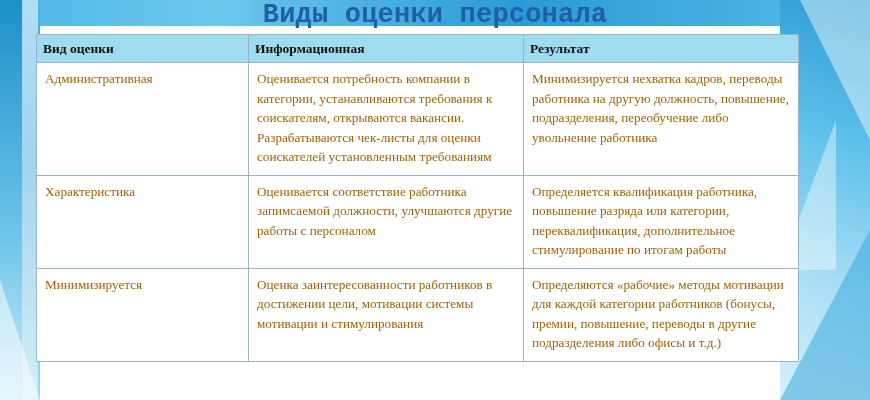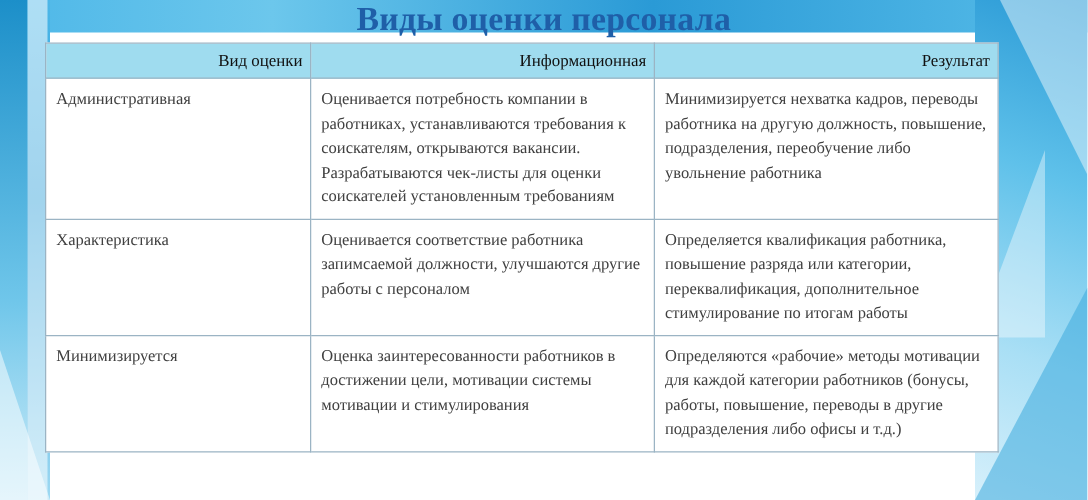--- a/index.html
+++ b/index.html
@@ -87,21 +87,21 @@
 
   
   .content {
     position: relative;
     z-index: 2;
     width: 870px;
   }
 
   .title {
     text-align: center;
-    font-family: Liberation Serif, serif;
+    font-family: Liberation Mono, monospace;
     font-weight: bold;
     font-size: 27px;
     color: #1f5fa8;
     letter-spacing: 0.2px;
     margin: 0;
     padding: 0 0 4px 0;
     line-height: 30px;
     height: 30px;
     overflow: hidden;
   }
@@ -113,26 +113,26 @@
     table-layout: fixed;
     background: #ffffff;
   }
   table.eval-table th,
   table.eval-table td {
     border: 1px solid #9bb4c4;
     vertical-align: top;
     padding: 6px 8px 8px 8px;
     font-size: 13.2px;
     line-height: 19.5px;
-    color: #404040;
+    color: #a16207;
   }
   table.eval-table thead th {
     background: #9fdcef;
-    text-align: right;
-    font-weight: normal;
+    text-align: left;
+    font-weight: bold;
     font-size: 13.5px;
     padding: 5px 6px;
     line-height: 17px;
     color: #111111;
   }
   col.c1 { width: 212px; }
   col.c2 { width: 275px; }
   col.c3 { width: 275px; }
 
   td.cell-type { padding-left: 10px; }
@@ -165,29 +165,29 @@
     <thead>
       <tr>
         <th>Вид оценки</th>
         <th>Информационная</th>
         <th>Результат</th>
       </tr>
     </thead>
     <tbody>
       <tr>
         <td class="cell-type">Административная</td>
-        <td>Оценивается потребность компании в работниках, устанавливаются требования к соискателям, открываются вакансии. Разрабатываются чек-листы для оценки соискателей установленным требованиям</td>
+        <td>Оценивается потребность компании в категории, устанавливаются требования к соискателям, открываются вакансии. Разрабатываются чек-листы для оценки соискателей установленным требованиям</td>
         <td>Минимизируется нехватка кадров, переводы работника на другую должность, повышение, подразделения, переобучение либо увольнение работника</td>
       </tr>
       <tr>
         <td class="cell-type">Характеристика</td>
         <td>Оценивается соответствие работника запимсаемой должности, улучшаются другие работы с персоналом</td>
         <td>Определяется квалификация работника, повышение разряда или категории, переквалификация, дополнительное стимулирование по итогам работы</td>
       </tr>
       <tr>
         <td class="cell-type">Минимизируется</td>
         <td>Оценка заинтересованности работников в достижении цели, мотивации системы мотивации и стимулирования</td>
-        <td>Определяются «рабочие» методы мотивации для каждой категории работников (бонусы, работы, повышение, переводы в другие подразделения либо офисы и т.д.)</td>
+        <td>Определяются «рабочие» методы мотивации для каждой категории работников (бонусы, премии, повышение, переводы в другие подразделения либо офисы и т.д.)</td>
       </tr>
     </tbody>
   </table>
 
 </div>
 
 </body></html>

